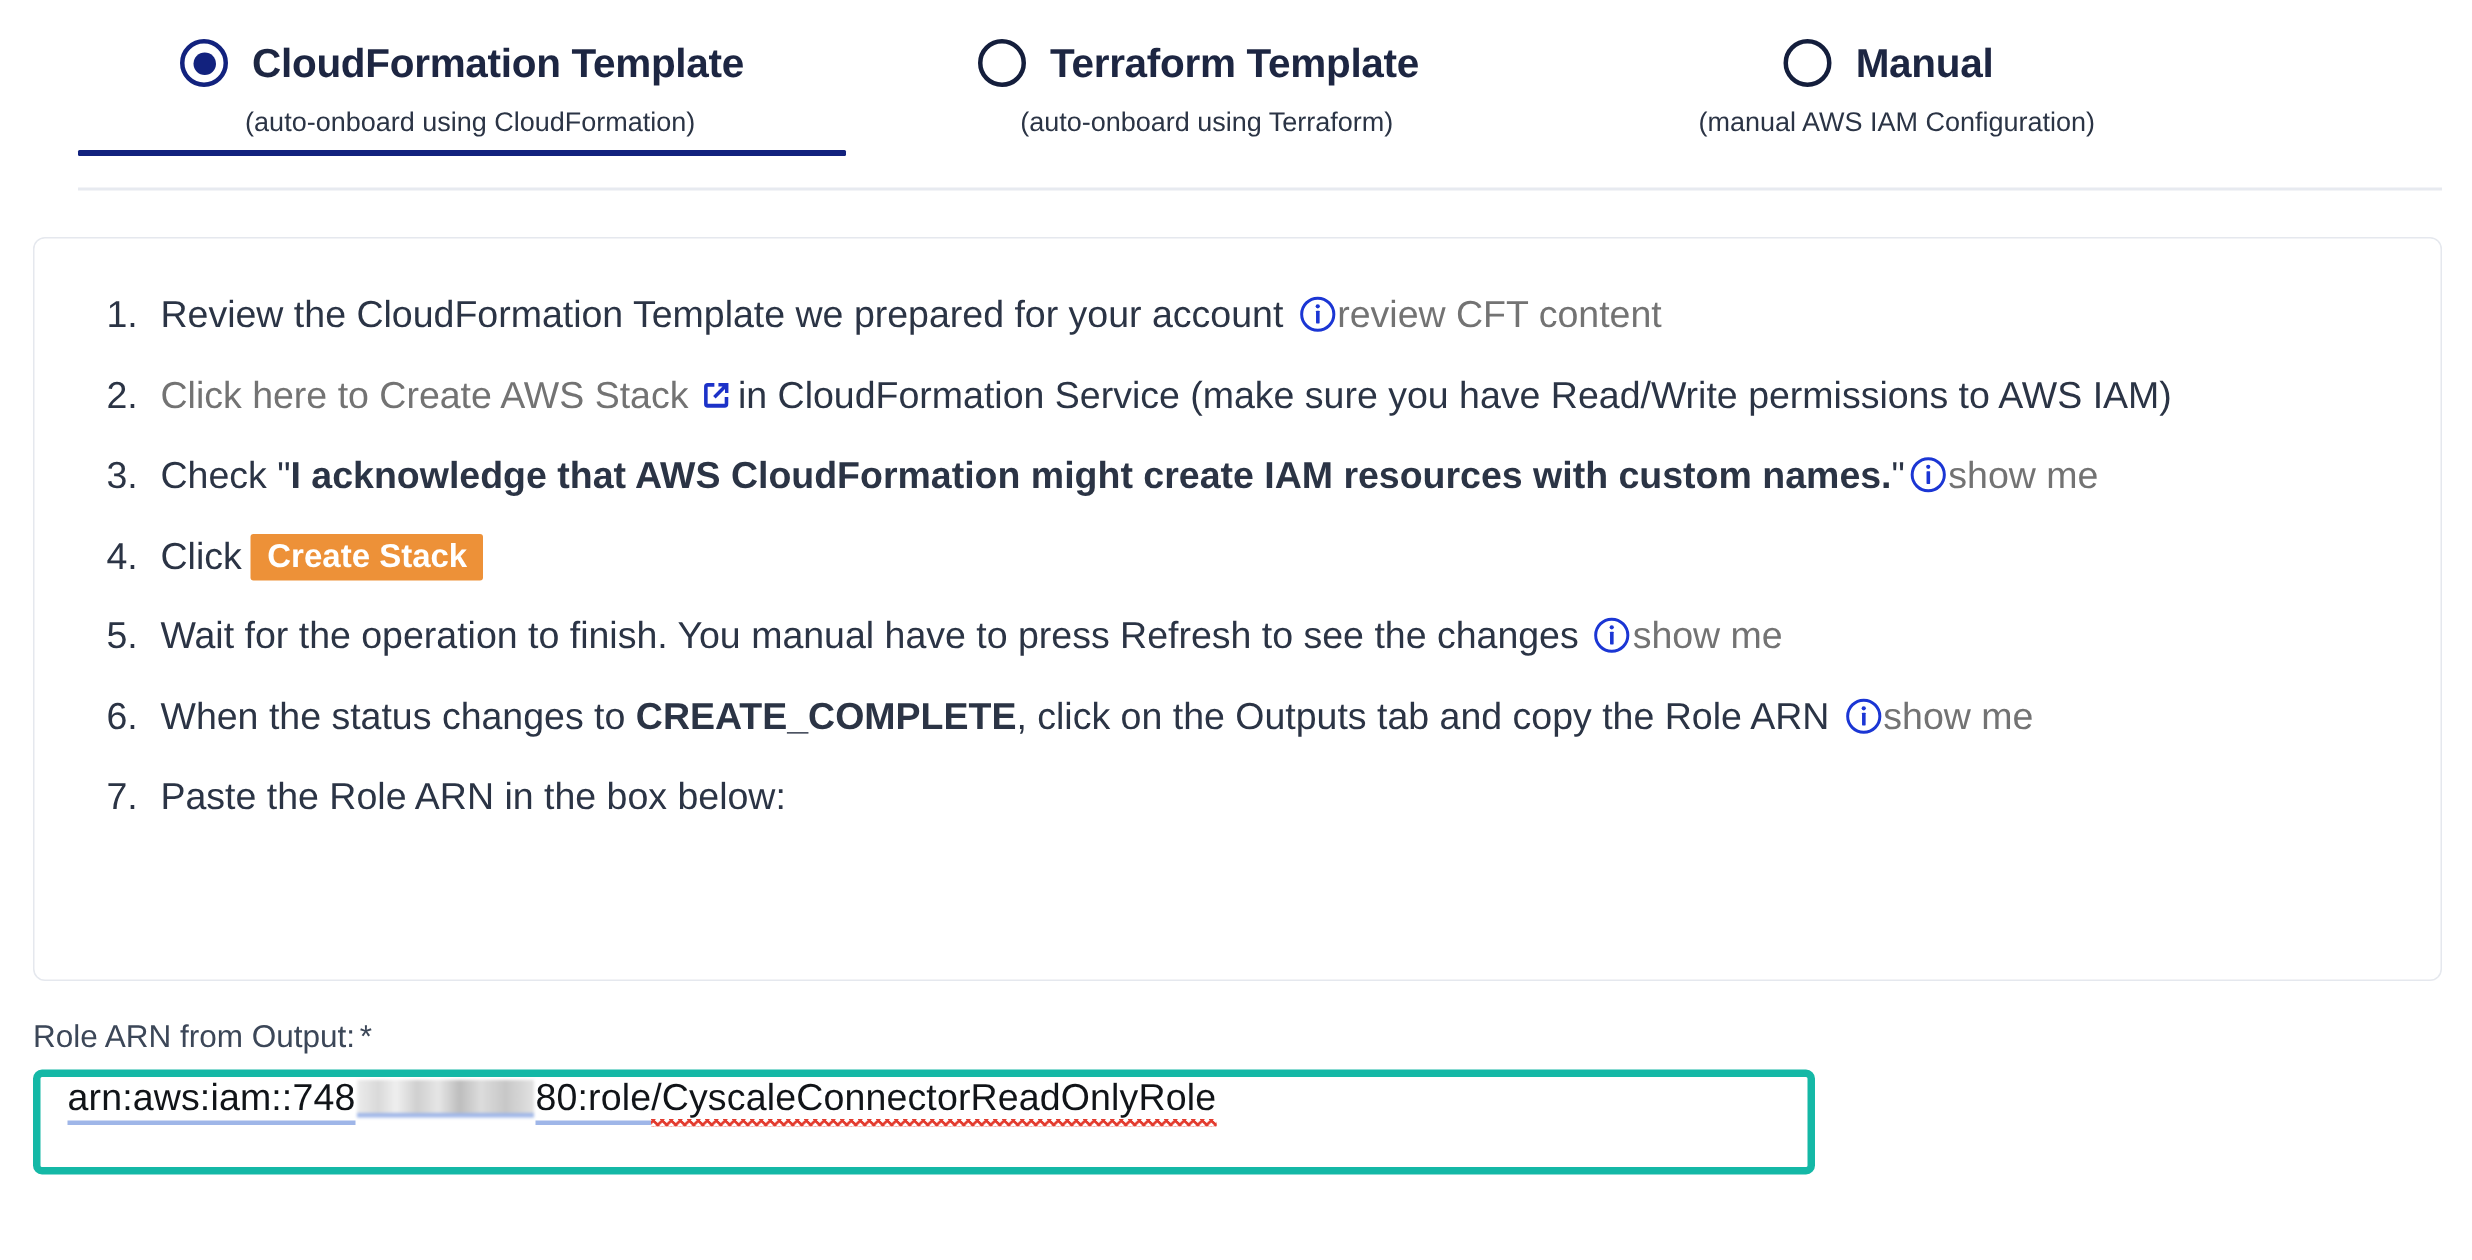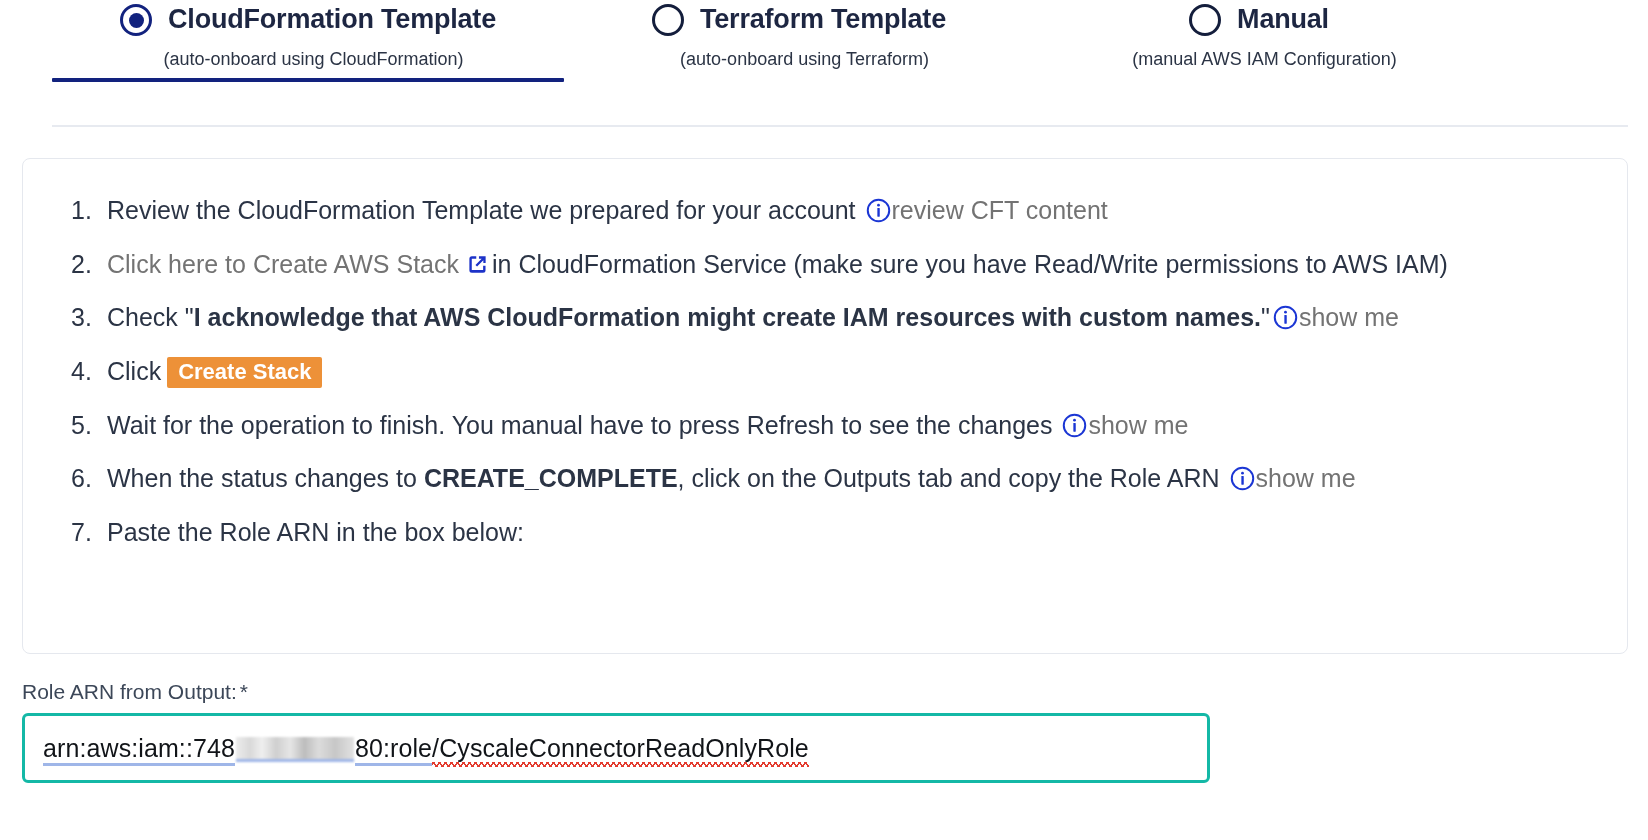--- a/index.html
+++ b/index.html
@@ -48,23 +48,23 @@
     background: none;
     border: none;
     box-sizing: border-box;
   }
   .tab-cloudformation { width: 512px; margin-left: 30px; }
   .tab-terraform      { width: 470px; }
   .tab-manual         { width: 450px; }
 
   .tab-main {
     display: flex;
-    align-items: flex-start;
+    align-items: center;
     gap: 16px;
-    padding-top: 4px;
+    padding-top: 26px;
   }
   .radio {
     width: 32px;
     height: 32px;
     border-radius: 50%;
     border: 3px solid #12227e;
     box-sizing: border-box;
     display: inline-flex;
     align-items: center;
     justify-content: center;
@@ -185,26 +185,25 @@
   }
   .req-star {
     font-size: 21px;
     color: #3c4758;
     margin-left: 3px;
   }
   .arn-input {
     position: relative;
     width: 1188px;
     height: 70px;
-    border: 3px solid #14b8a6;
+    border: 5px solid #14b8a6;
     border-radius: 6px;
     background: #ffffff;
     box-sizing: border-box;
     display: flex;
-    align-items: center;
     padding: 0 18px;
     overflow: hidden;
   }
   .arn-text {
     font-size: 25px;
     color: #111418;
     white-space: nowrap;
     letter-spacing: 0.1px;
     position: relative;
   }

